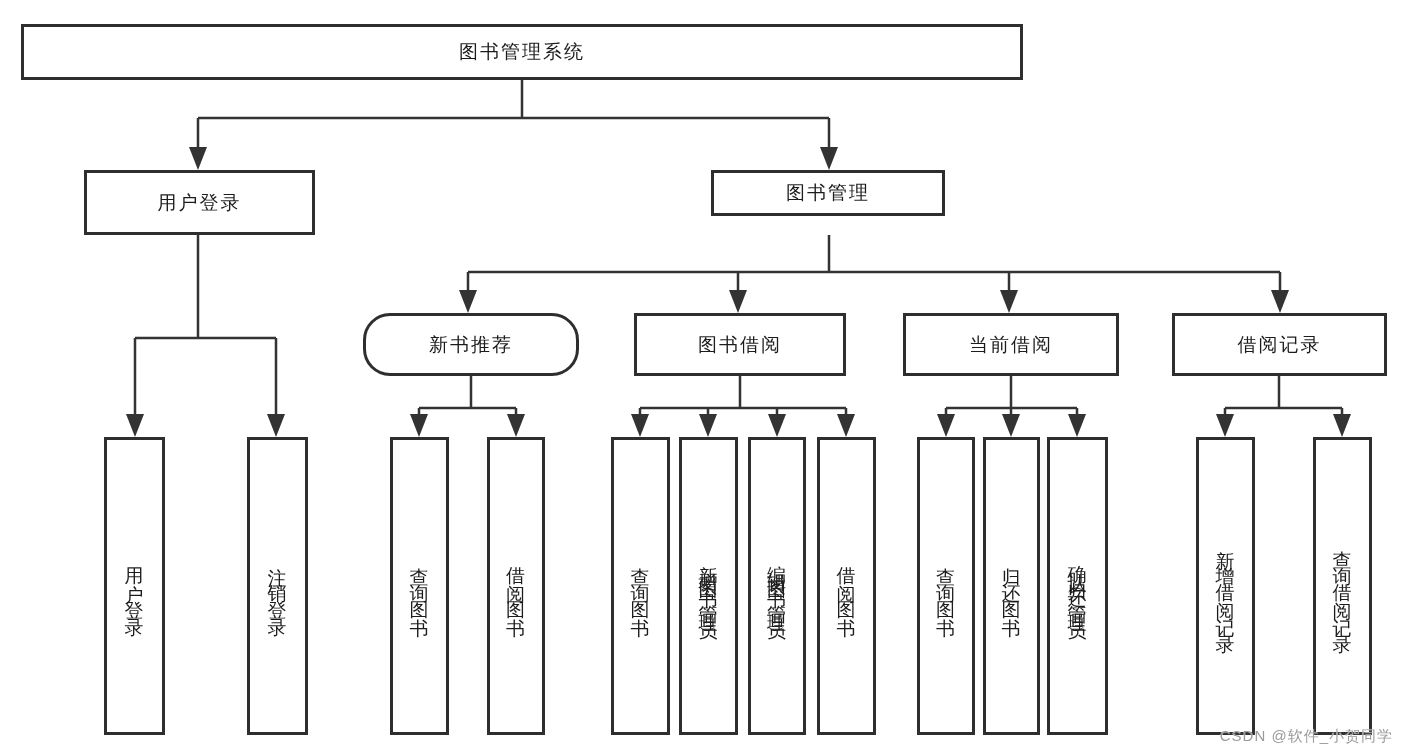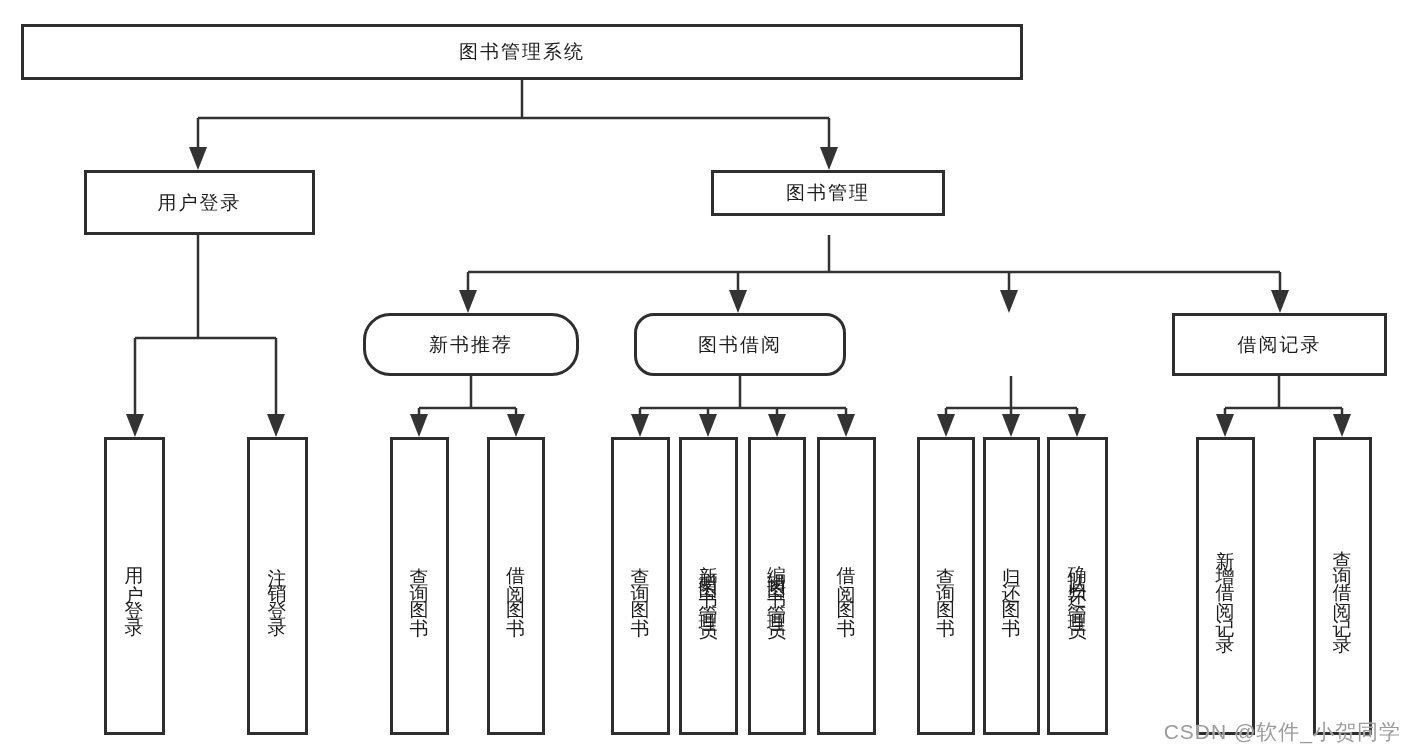--- a/index.html
+++ b/index.html
@@ -36,22 +36,22 @@
     writing-mode:vertical-rl;
     text-orientation:mixed;
     font-size:19px;
     letter-spacing:17px;
     line-height:1;
     white-space:nowrap;
   }
   .vnode span.tight{letter-spacing:8px;}
   #watermark{
     position:absolute;
-    right:4px;bottom:1px;
-    font-size:21px;
+    right:12px;bottom:1px;
+    font-size:15px;
     color:#9b9b9b;
     letter-spacing:1px;
     z-index:3;
     text-shadow:0 0 1px #ffffff;
   }
 </style>
 </head>
 <body>
 
 <div id="stage">
@@ -95,21 +95,22 @@
       <polygon points="1333,414 1351,414 1342,437"></polygon>
     </g>
   </svg>
 
   <div class="node" style="left:21px;top:12px;width:1002px;height:56px;margin-top:12px;">图书管理系统</div>
 
   <div class="node" style="left:84px;top:170px;width:231px;height:65px;">用户登录</div>
   <div class="node" style="left:711px;top:170px;width:234px;height:46px;">图书管理</div>
 
   <div class="node" style="left:363px;top:313px;width:216px;height:63px;border-radius:27px;">新书推荐</div>
-  <div class="node" style="left:634px;top:313px;width:212px;height:63px;border-radius:20px;">图书借阅</div>
+  <div class="node" style="left:634px;top:313px;width:212px;height:63px;">图书借阅</div>
+  <div class="node" style="left:903px;top:313px;width:216px;height:63px;">当前借阅</div>
   <div class="node" style="left:1172px;top:313px;width:215px;height:63px;font-family:Liberation Serif, serif;">借阅记录</div>
 
   <div class="vnode" style="left:104px;width:61px;">
     <span>用户登录</span>
   </div>
   <div class="vnode" style="left:247px;width:61px;">
     <span>注销登录</span>
   </div>
 
   <div class="vnode" style="left:390px;width:59px;">

